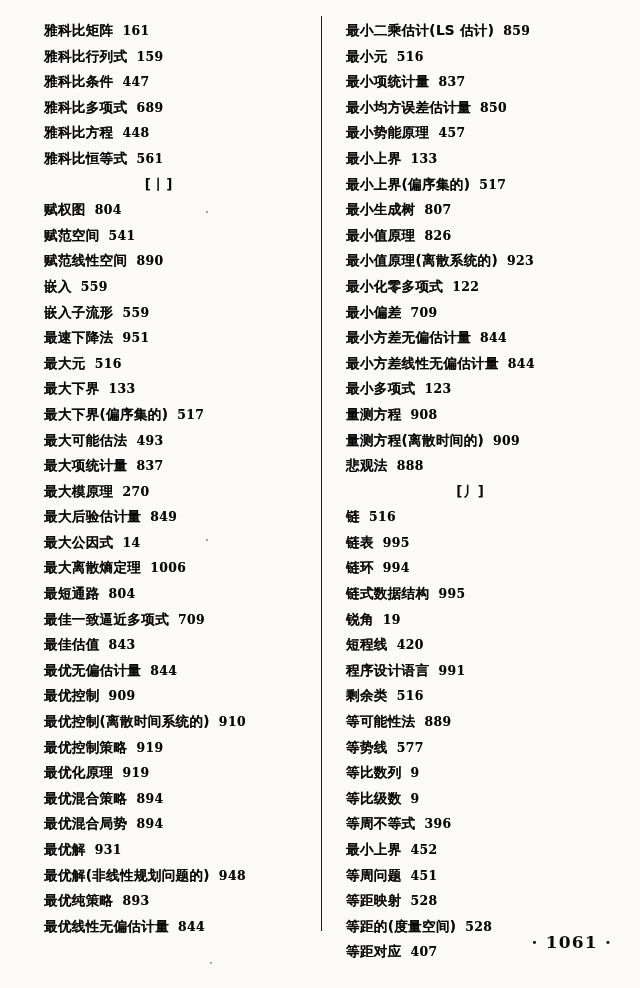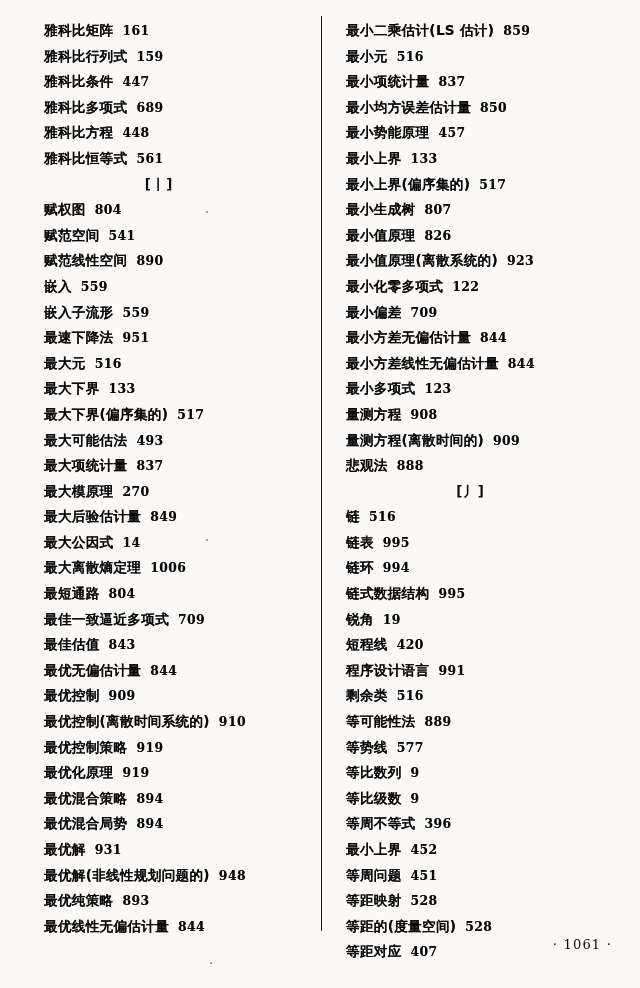--- a/index.html
+++ b/index.html
@@ -83,22 +83,22 @@
     padding-right: 40px;
   }
   .section-mark.right {
     padding-right: 30px;
   }
   .folio {
     position: absolute;
     right: 28px;
     bottom: 36px;
     font-family: "DejaVu Serif", "Liberation Serif", serif;
-    font-size: 13px;
-    font-weight: 400;
+    font-size: 17px;
+    font-weight: 700;
     letter-spacing: 1.2px;
     margin-left: 24px;
   }
   .speck {
     position: absolute;
     width: 2px;
     height: 2px;
     background: #5a5a5a;
     border-radius: 50%;
     opacity: 0.75;

